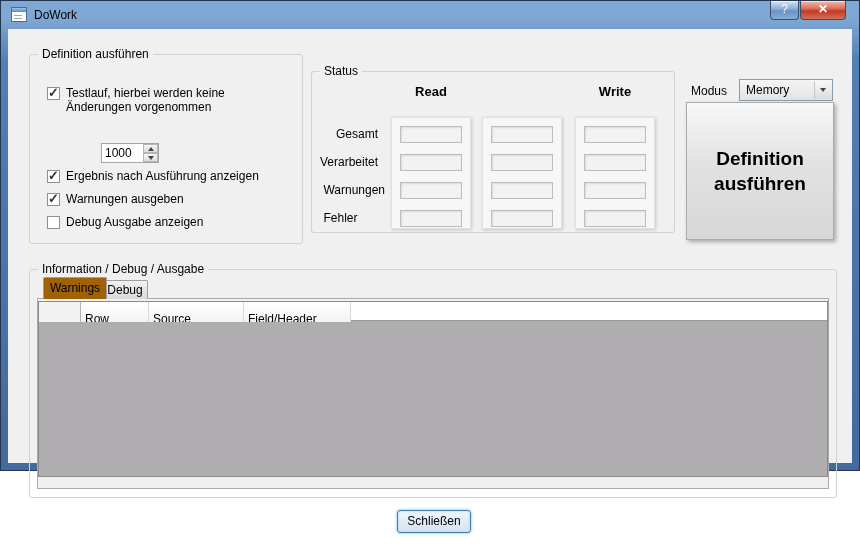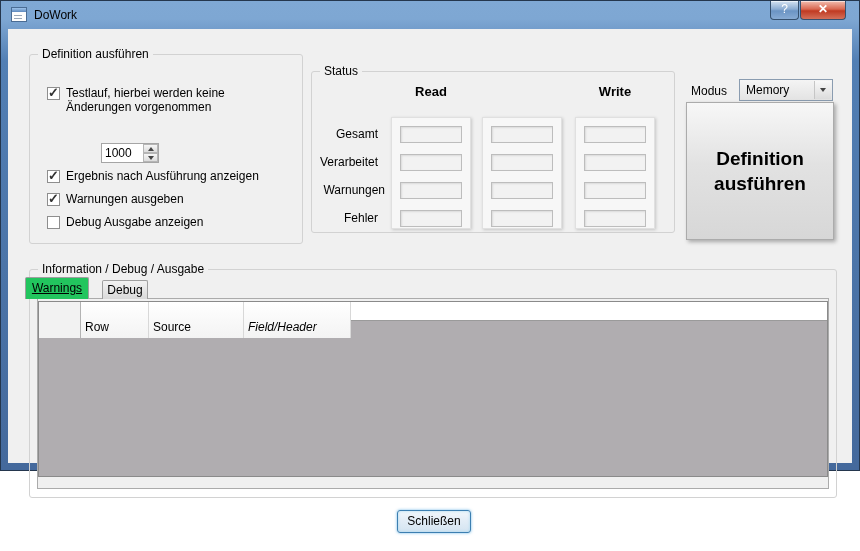--- a/index.html
+++ b/index.html
@@ -92,30 +92,30 @@
   .exec-btn {
     position: absolute; left: 678px; top: 73px; width: 148px; height: 138px;
     background: linear-gradient(#f7f7f7, #e2e2e2 45%, #d7d7d7);
     border: 1px solid #ababab; box-shadow: 2px 2px 4px rgba(0,0,0,.30);
     display: flex; flex-direction: column; align-items: center; justify-content: center;
     gap: 3px; font-weight: bold; font-size: 19px; cursor: default;
   }
 
   
   .tab { position: absolute; border: 1px solid #9f9f9f; border-bottom: none; border-radius: 2px 2px 0 0; text-align: center; cursor: default; }
-  .tab.selected { left: 17px; top: 248px; width: 64px; height: 22px; background: #22c55e; z-index: 3; line-height: 21px; text-decoration: underline; }
+  .tab.selected { left: 35px; top: 248px; width: 64px; height: 22px; background: #a16207; z-index: 3; line-height: 21px; }
   .tab.unselected { left: 94px; top: 251px; width: 46px; height: 19px; background: linear-gradient(#f2f2f2, #d9d9d9); line-height: 18px; z-index: 2; }
   .tab-page { position: absolute; left: 29px; top: 269px; width: 792px; height: 191px; border: 1px solid #ababab; background: #f0f0f0; z-index: 1; }
   .grid { position: absolute; left: 30px; top: 272px; width: 790px; height: 176px; border: 1px solid #8a8a8a; background: var(--grid_body, #b0adb0); z-index: 2; }
   .grid-header { display: flex; height: 19px; border-bottom: 1px solid #9a9a9a; background: #fff; }
-  .gh-cell { border-right: 1px solid #d8d8d8; padding: 18px 4px; background: linear-gradient(#ffffff, #f3f3f3); overflow: hidden; white-space: nowrap; }
+  .gh-cell { border-right: 1px solid #d8d8d8; padding: 10px 4px; background: linear-gradient(#ffffff, #f3f3f3); overflow: hidden; white-space: nowrap; }
   .gh-corner { width: 42px; background: #f2f2f2; border-right: 1px solid #b3b3b3; }
   .gh-row { width: 68px; }
   .gh-source { width: 95px; }
-  .gh-field { width: 107px; font-style: italic; }
+  .gh-field { width: 107px; }
   .gh-message { flex: 1; border-right: none; }
 
   
   .dlg-close-btn {
     position: absolute; left: 389px; top: 481px; width: 74px; height: 23px;
     border: 1px solid var(--default_button_border, #3c7fb1); border-radius: 3px;
     background: linear-gradient(#f2f7fb, #e3edf6 45%, #d4e4f1);
     box-shadow: 0 0 3px rgba(64,160,222,.75), inset 0 0 3px #a8d7ee;
     text-align: center; line-height: 21px; cursor: default;
   }
@@ -180,21 +180,21 @@
     <div class="groupbox" style="left:303px; top:42px; width:364px; height:162px;">
       <div class="gb-title">Status</div>
     </div>
 
     <div class="col-header hdr-read" style="left:383px; top:55px; width:80px;">Read</div>
     <div class="col-header hdr-write" style="left:567px; top:55px; width:80px;">Write</div>
 
     <div class="status-rowlabel" style="left:295px; top:98px;">Gesamt</div>
     <div class="status-rowlabel" style="left:295px; top:126px;">Verarbeitet</div>
     <div class="status-rowlabel" style="left:302px; top:154px;">Warnungen</div>
-    <div class="status-rowlabel" style="left:295px; top:182px;">Fehler</div>
+    <div class="status-rowlabel" style="left:295px; top:182px;text-align:center;">Fehler</div>
 
     <div class="status-panel" style="left:383px; top:88px;">
       <input class="status-box" style="">
       <input class="status-box" style="">
       <input class="status-box" style="">
       <input class="status-box" style="">
     </div>
     <div class="status-panel" style="left:474px; top:88px;">
       <input class="status-box" style="">
       <input class="status-box" style="">

